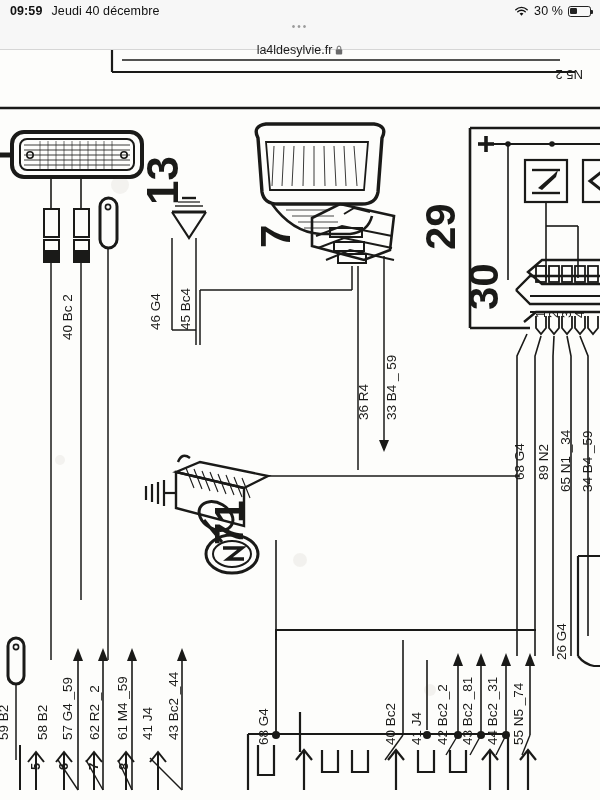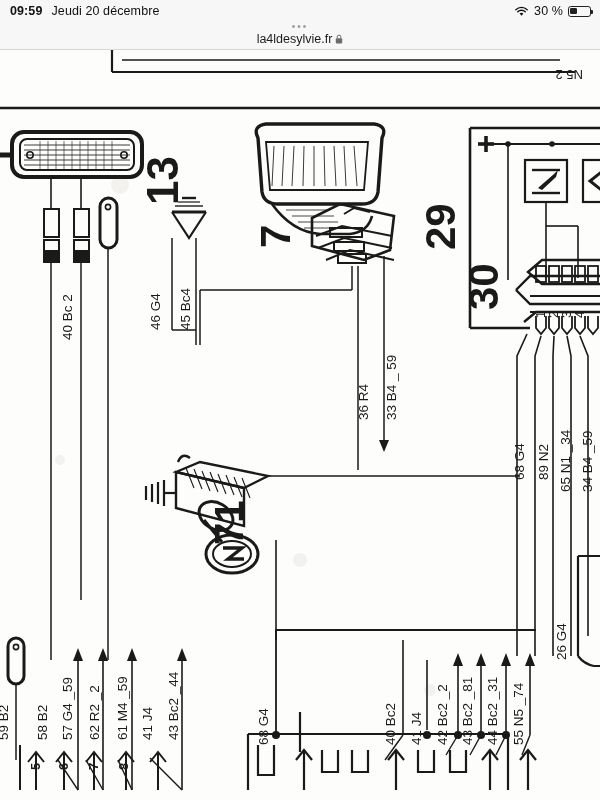--- a/index.html
+++ b/index.html
@@ -38,42 +38,42 @@
 
   
   .urlbar {
     position: absolute; top: 22px; left: 0; width: 600px; height: 28px;
     background: #f7f7f7;
     border-bottom: 1px solid #d6d6d6;
     display: flex; flex-direction: column; align-items: center; justify-content: flex-start;
     z-index: 40;
   }
   .url-dots { font-size: 10px; color: #9a9a9a; letter-spacing: 2px; line-height: 9px; height: 9px; }
-  .url-line { display: flex; align-items: center; gap: 3px; margin-top: 1px; }
+  .url-line { display: flex; align-items: center; gap: 3px; margin-top: 12px; }
   .url-text { font-size: 12.5px; color: #1c1c1c; }
   .lock-ico { width: 8px; height: 10px; display: block; }
 
   
   .diagram {
     position: absolute; top: 50px; left: 0; width: 600px; height: 750px;
     background: #fdfdfb; overflow: hidden;
   }
   .diagram svg { display: block; }
 
   
 </style>
 </head>
 <body>
 
 <div id="app">
 
   <div class="statusbar">
     <div class="sb-left">
       <span class="sb-time">09:59</span>
-      <span class="sb-date">Jeudi 20 décembre</span>
+      <span class="sb-date">Jeudi 40 décembre</span>
     </div>
     <div class="sb-right">
       <span>
         <svg class="wifi-ico" viewBox="0 0 16 12">
           <path d="M8 10.6 L5.9 8.3 a3.1 3.1 0 0 1 4.2 0 Z" fill="#111"></path>
           <path d="M3.9 6.3 a5.9 5.9 0 0 1 8.2 0" stroke="#111" stroke-width="1.5" fill="none" stroke-linecap="round"></path>
           <path d="M1.8 4.0 a8.9 8.9 0 0 1 12.4 0" stroke="#111" stroke-width="1.5" fill="none" stroke-linecap="round"></path>
         </svg>
       </span>
       <span class="sb-batt-pct">30 %</span>

